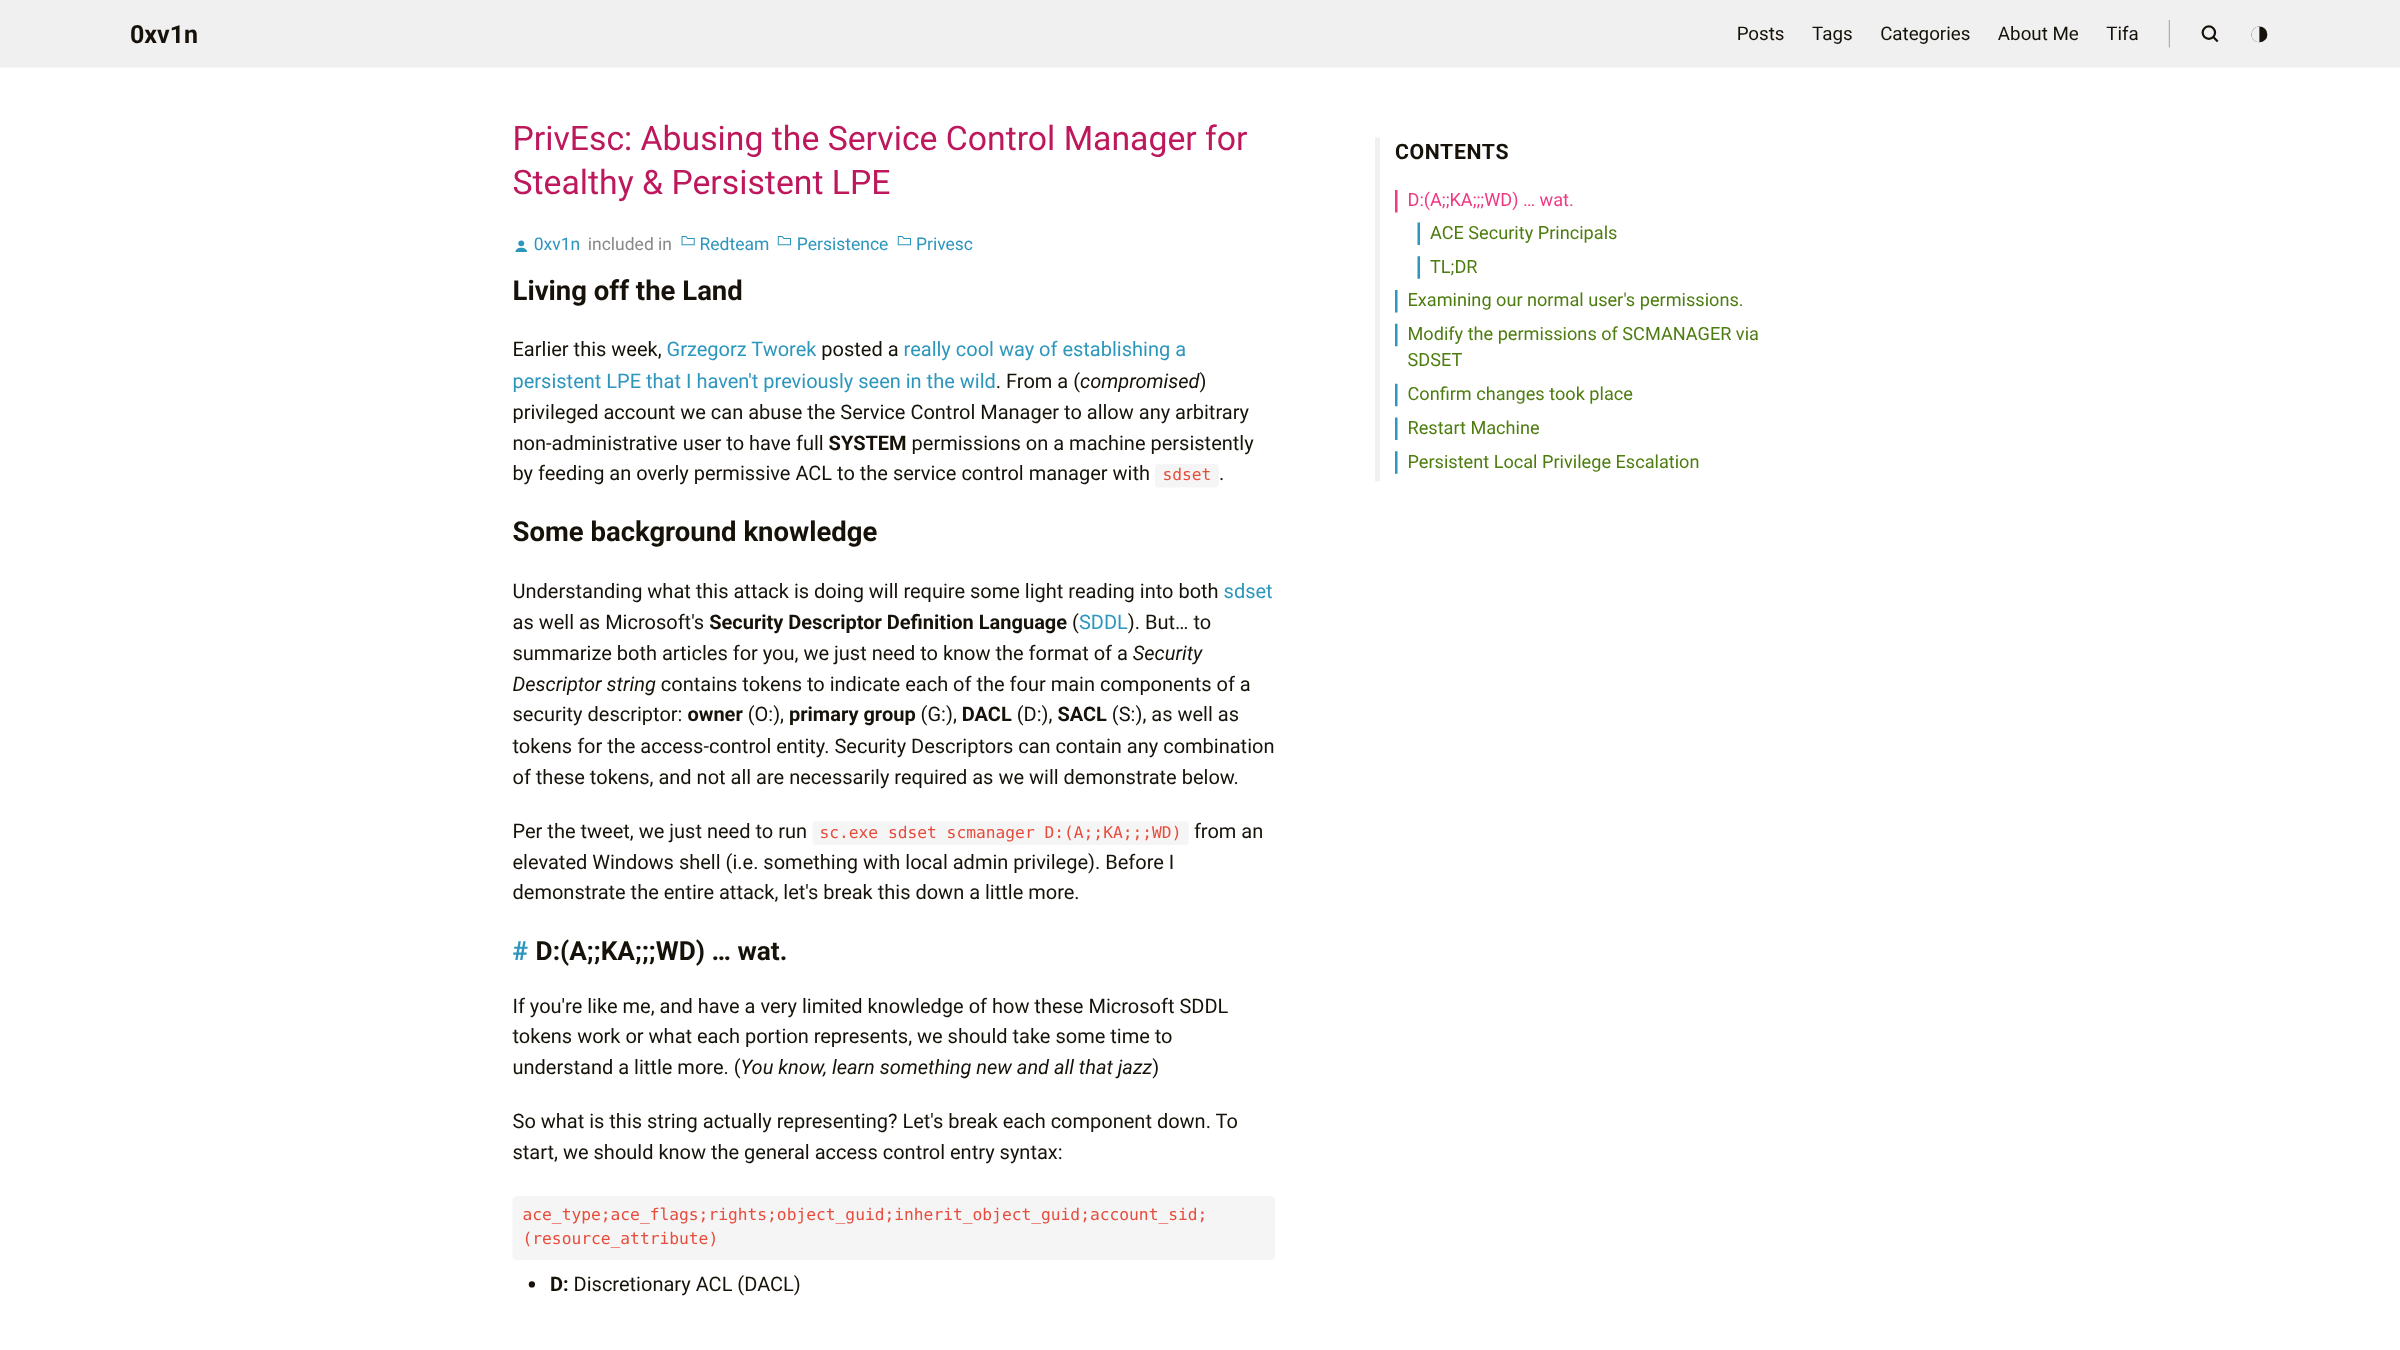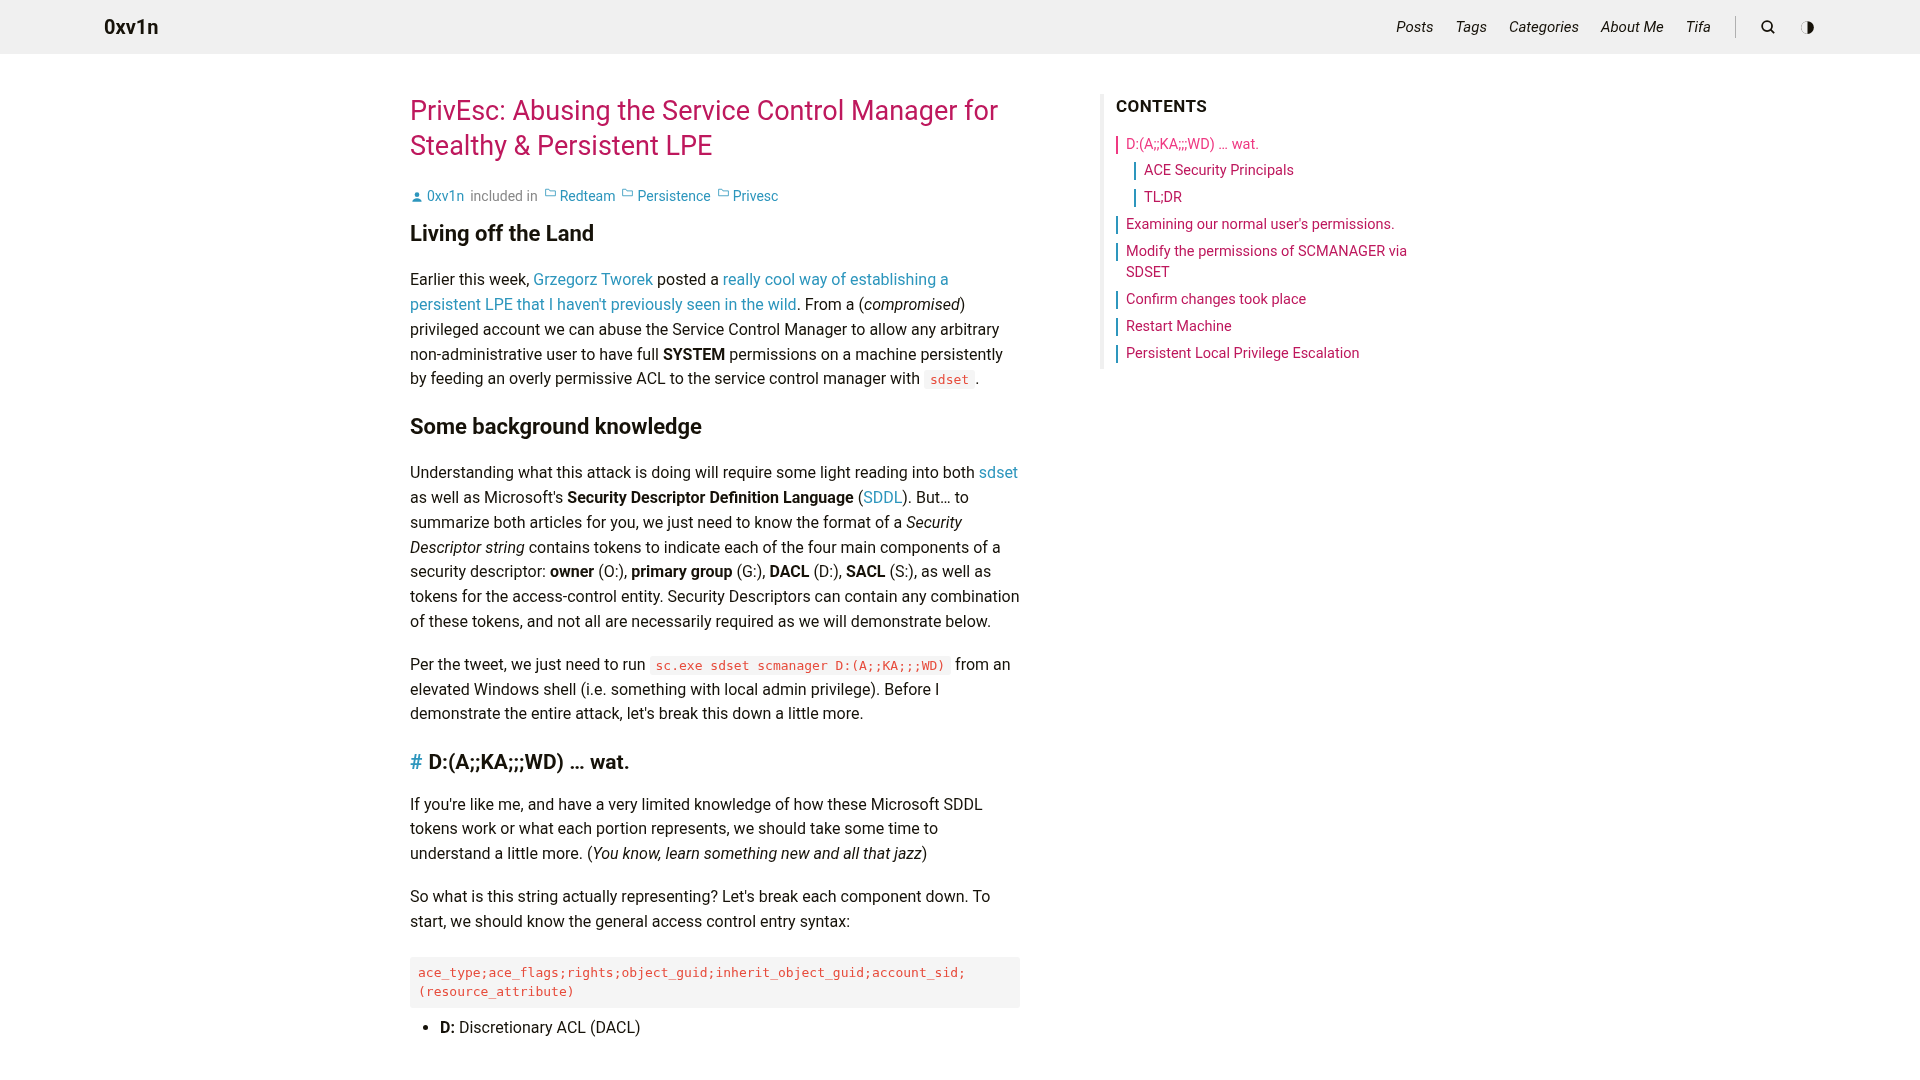--- a/index.html
+++ b/index.html
@@ -20,21 +20,20 @@
 }
 .site-title {
   font-size: 20px;
   font-weight: 700;
   color: #161209;
 }
 .nav {
   display: flex;
   align-items: center;
   gap: 22px;
-  font-style: italic;
 }
 .nav-link {
   color: #161209;
   font-size: 15px;
   cursor: pointer;
 }
 .nav-divider {
   width: 1px;
   height: 22px;
   background: #b0b0b0;
@@ -136,21 +135,21 @@
   margin-bottom: 14px;
 }
 ul.bullets li {
   margin-bottom: 8px;
   line-height: 1.55;
 }
 .toc {
   flex: 0 0 310px;
   border-left: 4px solid #f0f0f0;
   padding-left: 12px;
-  margin-top: 0;
+  margin-top: 16px;
   align-self: flex-start;
 }
 .toc-title {
   font-size: 17px;
   font-weight: 700;
   margin-bottom: 14px;
   letter-spacing: 0.5px;
 }
 .toc-item {
   display: flex;
@@ -163,21 +162,21 @@
 .toc-item.level2 { margin-left: 18px; }
 .toc-bar {
   width: 2px;
   height: 18px;
   background: #2d96bd;
   flex-shrink: 0;
   margin-top: 2px;
 }
 .toc-item.active .toc-bar { background: #ef3982; }
 .toc-item.active .toc-text { color: #ef3982; }
-.toc-text { color: #be185d; }
+.toc-text { color: #4d7c0f; }
 </style>
 </head>
 <body>
 
 <div class="header">
   <div class="site-title">0xv1n</div>
   <div class="nav">
     <span class="nav-link">Posts</span>
     <span class="nav-link">Tags</span>
     <span class="nav-link">Categories</span>

